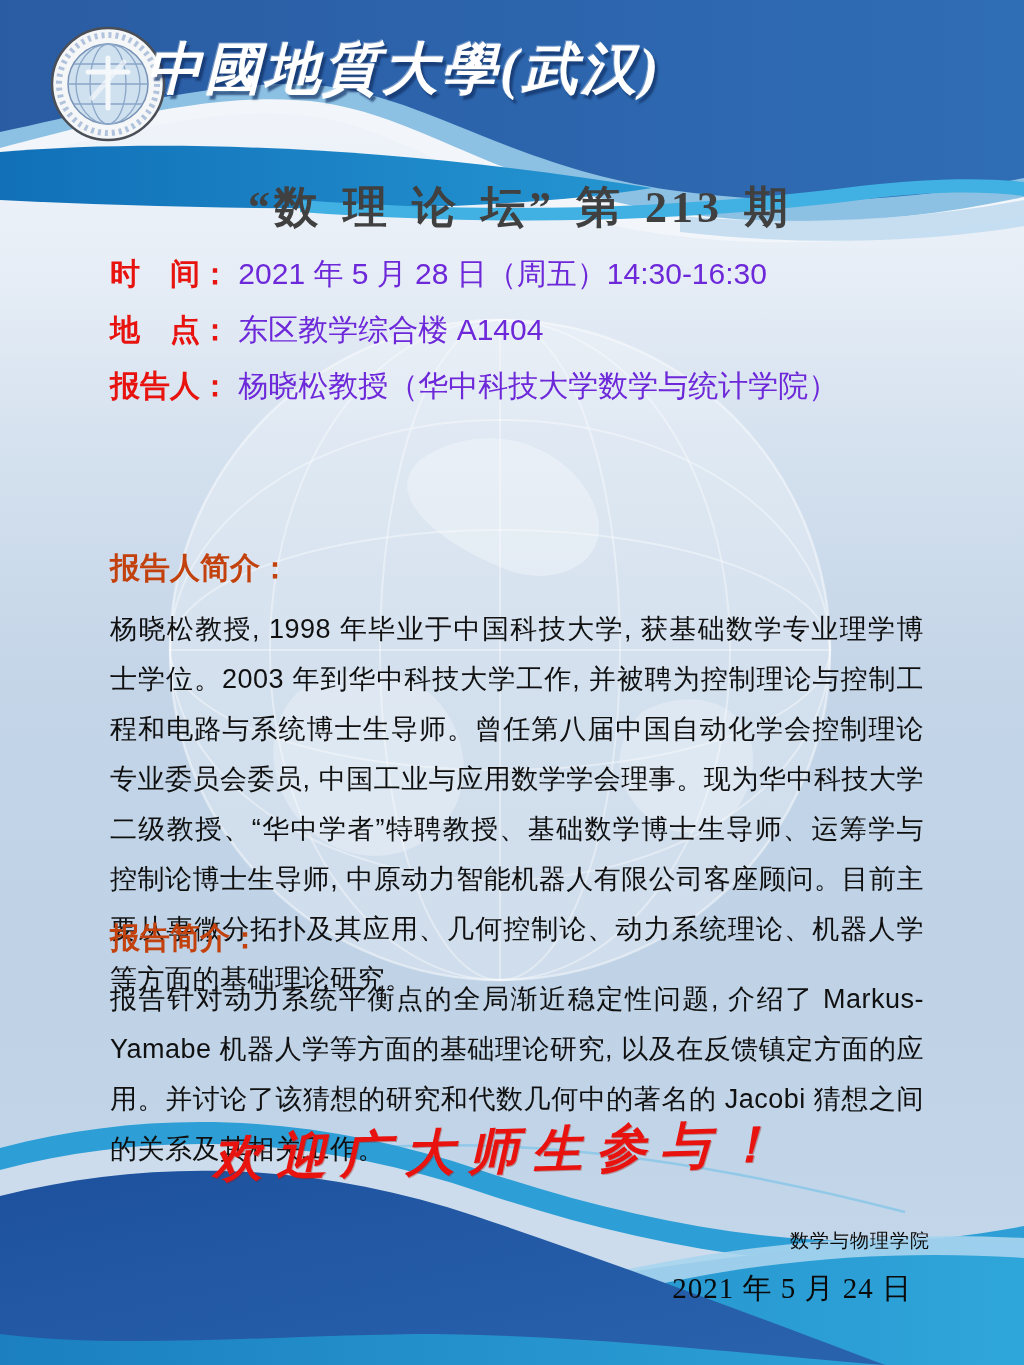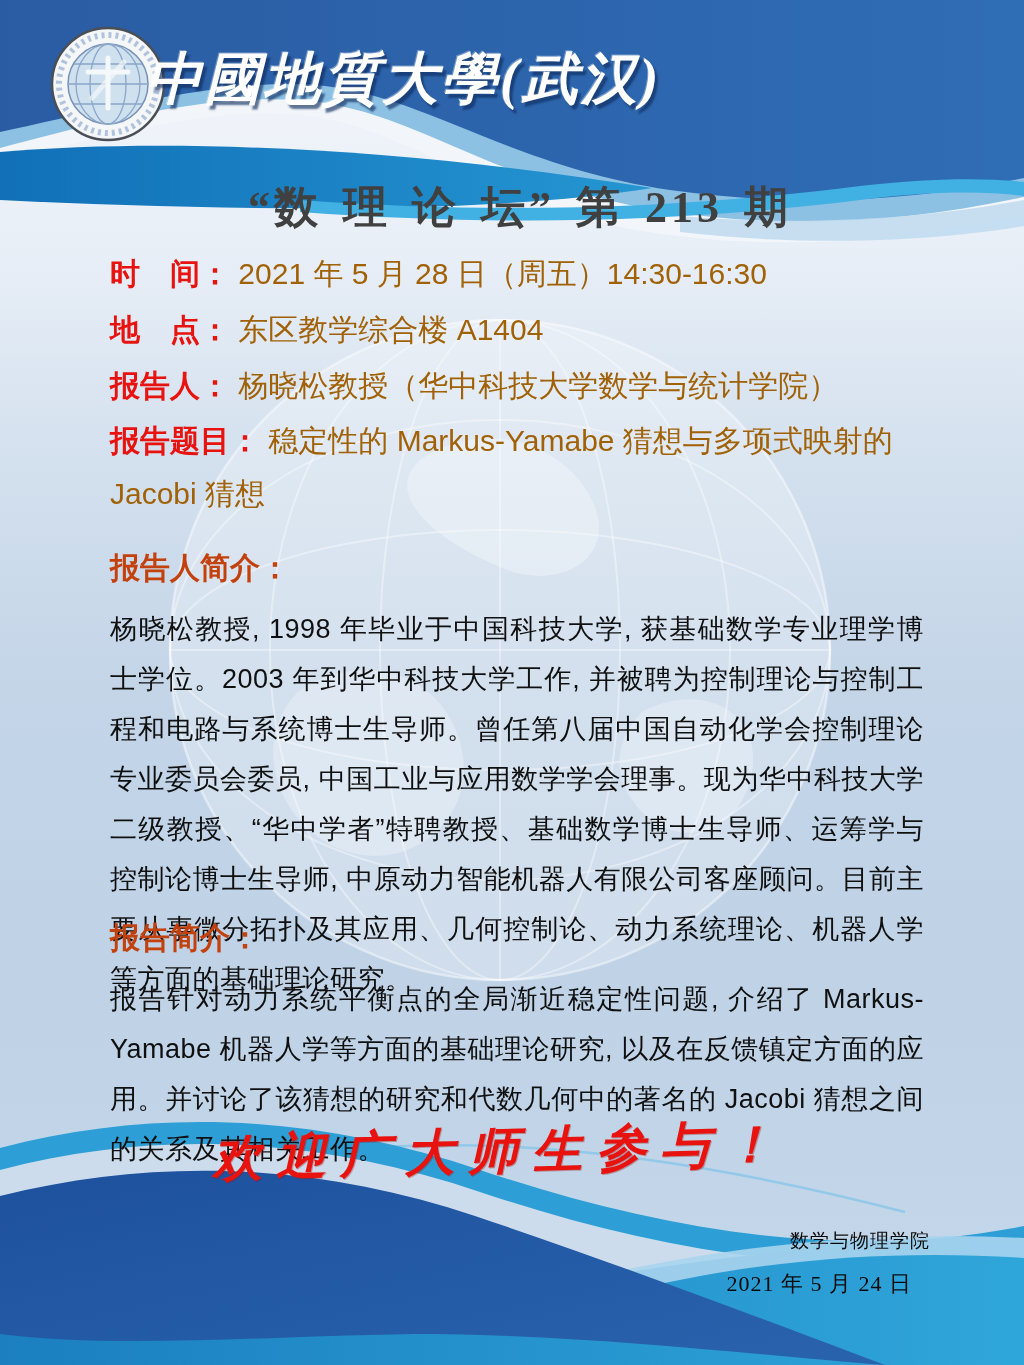--- a/index.html
+++ b/index.html
@@ -7,41 +7,41 @@
     width:1024px;height:1365px;position:relative;overflow:hidden;
     font-family:"Liberation Sans","DejaVu Sans",sans-serif;
     background:linear-gradient(180deg,#f4f7fb 0%,#e9eff7 18%,#d3e0ee 34%,#c4d5e8 50%,#bfd2e6 72%,#c6d8ea 100%);
   }
   .bg-svg{position:absolute;left:0;top:0;width:1024px;height:1365px;z-index:0;}
   .layer{position:absolute;z-index:2;}
 
   
   .logo{left:50px;top:26px;width:116px;height:116px;}
   .uni-name{
-    left:146px;top:42px;width:760px;
+    left:146px;top:32px;width:760px;
     font-size:56px;font-weight:bold;font-style:italic;color:#ffffff;
     letter-spacing:3px;white-space:nowrap;
     text-shadow:3px 4px 2px rgba(15,45,95,.65), -1px -1px 0 rgba(255,255,255,.35);
     font-family:"Liberation Serif","DejaVu Serif",serif;
   }
 
   
   .forum-title{
     left:100px;top:178px;width:840px;text-align:center;
     font-size:44px;font-weight:bold;color:#404040;
     letter-spacing:4px;word-spacing:6px;white-space:nowrap;
     font-family:"Liberation Serif","DejaVu Serif",serif;
   }
 
   
   .details{left:110px;top:246px;width:818px;}
   .details p{margin:0;font-size:30px;line-height:56px;color:#111;}
   .details p.wrap{line-height:53px;}
   .details .lbl{color:#e8120e;font-weight:bold;}
-  .details .val{color:#a16207;}
+  .details .val{color:#6d28d9;}
 
   .section-heading{
     font-size:30px;font-weight:bold;color:#c2410c;white-space:nowrap;
   }
   .h-bio{left:110px;top:548px;}
   .h-talk{left:110px;top:918px;}
 
   .para{
     left:110px;width:814px;font-size:27px;line-height:50px;color:#101010;
     text-align:justify;letter-spacing:.5px;
@@ -53,21 +53,21 @@
   .welcome{
     left:0;top:1118px;width:1000px;text-align:center;
     font-size:50px;font-weight:bold;font-style:italic;color:#e8120e;
     letter-spacing:14px;transform:rotate(-1.5deg);
     font-family:"Liberation Serif","DejaVu Serif",serif;
     text-shadow:1px 1px 0 rgba(150,20,10,.35);
   }
 
   
   .footer-org{right:94px;top:1228px;font-size:19px;color:#0a0a0a;letter-spacing:1px;}
-  .footer-date{right:112px;top:1269px;font-size:22px;color:#0a0a0a;letter-spacing:1px;
+  .footer-date{right:112px;top:1269px;font-size:29px;color:#0a0a0a;letter-spacing:1px;
     font-family:"Liberation Serif","DejaVu Serif",serif;}
 </style>
 </head>
 <body>
 
 <svg class="bg-svg" viewBox="0 0 1024 1365" preserveAspectRatio="none" aria-hidden="true">
   <defs>
     <linearGradient id="gNavy" x1="0" y1="0" x2="1" y2="0">
       <stop offset="0" stop-color="#2a5ca3"></stop>
         <stop offset="1" stop-color="#2f6db5"></stop>
@@ -145,24 +145,20 @@
     <span class="val">2021 年 5 月 28 日（周五）14:30-16:30</span>
   </p>
   <p>
     <span class="lbl">地　点：</span>
     <span class="val">东区教学综合楼 A1404</span>
   </p>
   <p>
     <span class="lbl">报告人：</span>
     <span class="val">杨晓松教授（华中科技大学数学与统计学院）</span>
   </p>
-  <p class="wrap">
-    <span class="lbl">报告题目：</span>
-    <span class="val">稳定性的 Markus-Yamabe 猜想与多项式映射的 Jacobi 猜想</span>
-  </p>
 </div>
 
 <div class="layer section-heading h-bio">报告人简介：</div>
 <div class="layer para p-bio">杨晓松教授, 1998 年毕业于中国科技大学, 获基础数学专业理学博士学位。2003 年到华中科技大学工作, 并被聘为控制理论与控制工程和电路与系统博士生导师。曾任第八届中国自动化学会控制理论专业委员会委员, 中国工业与应用数学学会理事。现为华中科技大学二级教授、“华中学者”特聘教授、基础数学博士生导师、运筹学与控制论博士生导师, 中原动力智能机器人有限公司客座顾问。目前主要从事微分拓扑及其应用、几何控制论、动力系统理论、机器人学等方面的基础理论研究。</div>
 
 <div class="layer section-heading h-talk">报告简介：</div>
 <div class="layer para p-talk">报告针对动力系统平衡点的全局渐近稳定性问题, 介绍了 Markus-Yamabe 机器人学等方面的基础理论研究, 以及在反馈镇定方面的应用。并讨论了该猜想的研究和代数几何中的著名的 Jacobi 猜想之间的关系及其相关工作。</div>
 
 <div class="layer welcome">欢迎广大师生参与！</div>
 

